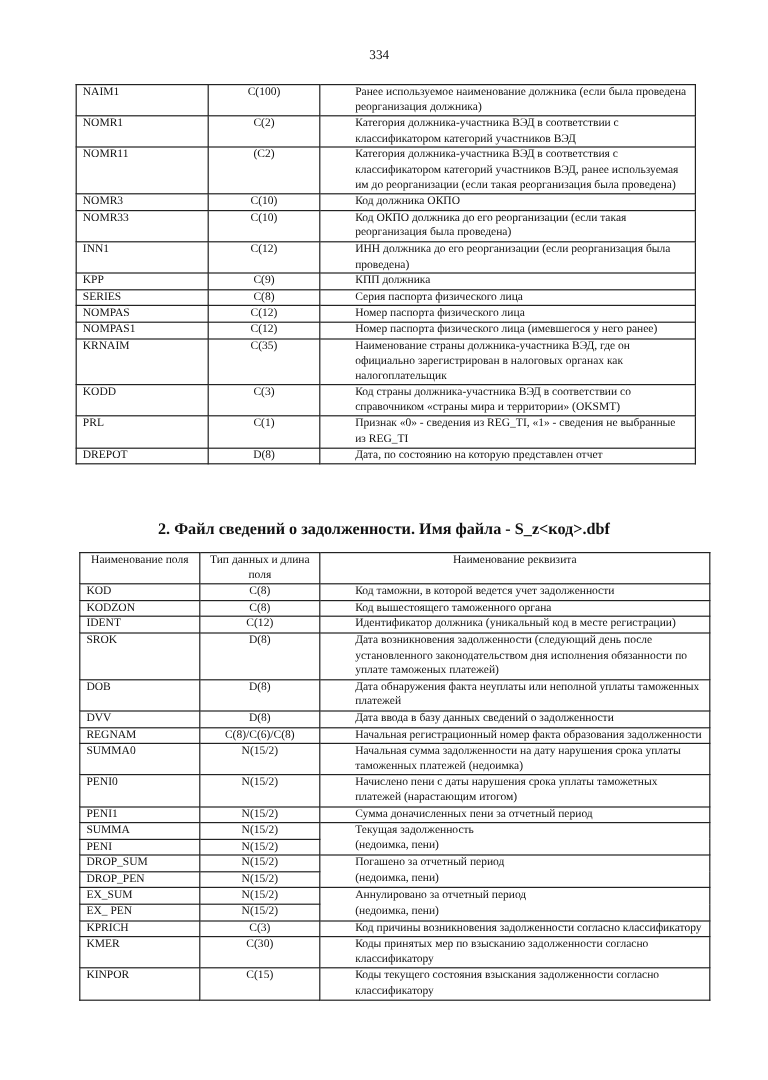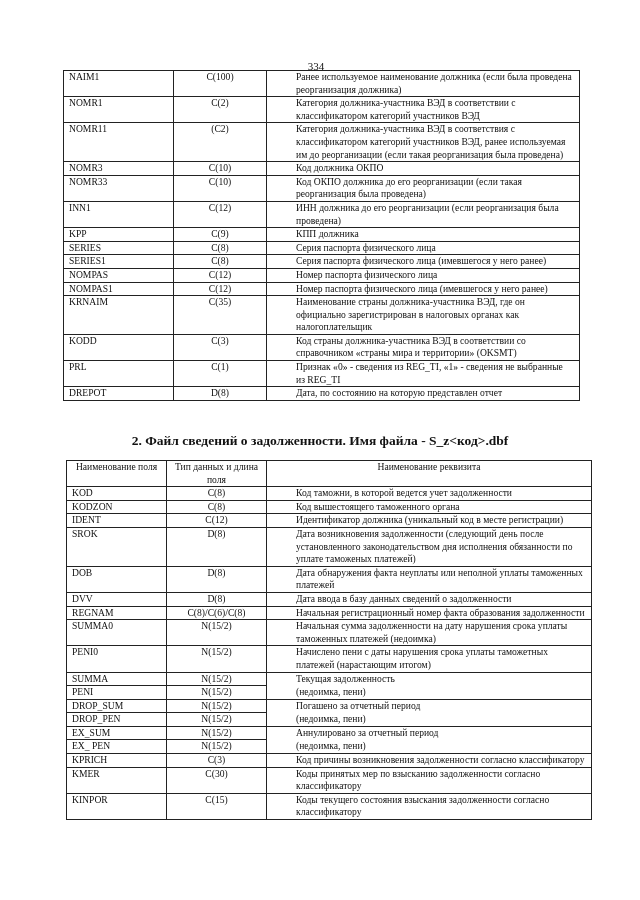--- a/index.html
+++ b/index.html
@@ -1,18 +1,18 @@
 <!DOCTYPE html>
 <html><head>
 <meta charset="utf-8">
 <style>
   html, body { margin: 0; padding: 0; background: #ffffff; }
   body { width: 640px; height: 900px; position: relative; overflow: hidden;
          font-family: "Liberation Serif", "DejaVu Serif", serif; color: #111; }
-  .page-number { position: absolute; top: 60px; left: 0; width: 632px; text-align: center;
+  .page-number { position: absolute; top: 40px; left: 0; width: 632px; text-align: center;
                  font-size: 11px; }
   table { border-collapse: collapse; position: absolute; font-size: 9.6px; line-height: 12.6px; }
   td, th { border: 1px solid #222; padding: 0 5px; vertical-align: top; font-weight: normal; }
   #t1 { left: 63px; top: 70px; width: 517px; }
   #t2 { left: 66px; top: 460px; width: 526px; }
   .c1 { text-align: left; margin-top: 35px; }
   .c2 { text-align: center; }
   .c3 { text-align: left; padding-left: 29px; }
   th { text-align: center; }
   .section-title { position: absolute; top: 433px; left: 0; width: 640px; text-align: center;
@@ -64,25 +64,20 @@
         <td class="c1">KPP</td>
         <td class="c2">C(9)</td>
         <td class="c3">КПП должника</td>
       </tr>
       <tr>
         <td class="c1">SERIES</td>
         <td class="c2">C(8)</td>
         <td class="c3">Серия паспорта физического лица</td>
       </tr>
       <tr>
-        <td class="c1">SERIES1</td>
-        <td class="c2">C(8)</td>
-        <td class="c3">Серия паспорта физического лица (имевшегося у него ранее)</td>
-      </tr>
-      <tr>
         <td class="c1">NOMPAS</td>
         <td class="c2">C(12)</td>
         <td class="c3">Номер паспорта физического лица</td>
       </tr>
       <tr>
         <td class="c1">NOMPAS1</td>
         <td class="c2">C(12)</td>
         <td class="c3">Номер паспорта физического лица (имевшегося у него ранее)</td>
       </tr>
       <tr>
@@ -163,20 +158,25 @@
         <td class="c1">SUMMA0</td>
         <td class="c2">N(15/2)</td>
         <td class="c3">Начальная сумма задолженности на дату нарушения срока уплаты таможенных платежей (недоимка)</td>
       </tr>
       <tr>
         <td class="c1">PENI0</td>
         <td class="c2">N(15/2)</td>
         <td class="c3">Начислено пени с даты нарушения срока уплаты таможетных платежей (нарастающим итогом)</td>
       </tr>
       <tr>
+        <td class="c1">PENI1</td>
+        <td class="c2">N(15/2)</td>
+        <td class="c3">Сумма доначисленных пени за отчетный период</td>
+      </tr>
+      <tr>
         <td class="c1">SUMMA</td>
         <td class="c2">N(15/2)</td>
         <td class="c3" style="border-bottom: none;">Текущая задолженность</td>
       </tr>
       <tr>
         <td class="c1">PENI</td>
         <td class="c2">N(15/2)</td>
         <td class="c3" style="border-top: none;">(недоимка, пени)</td>
       </tr>
       <tr>

